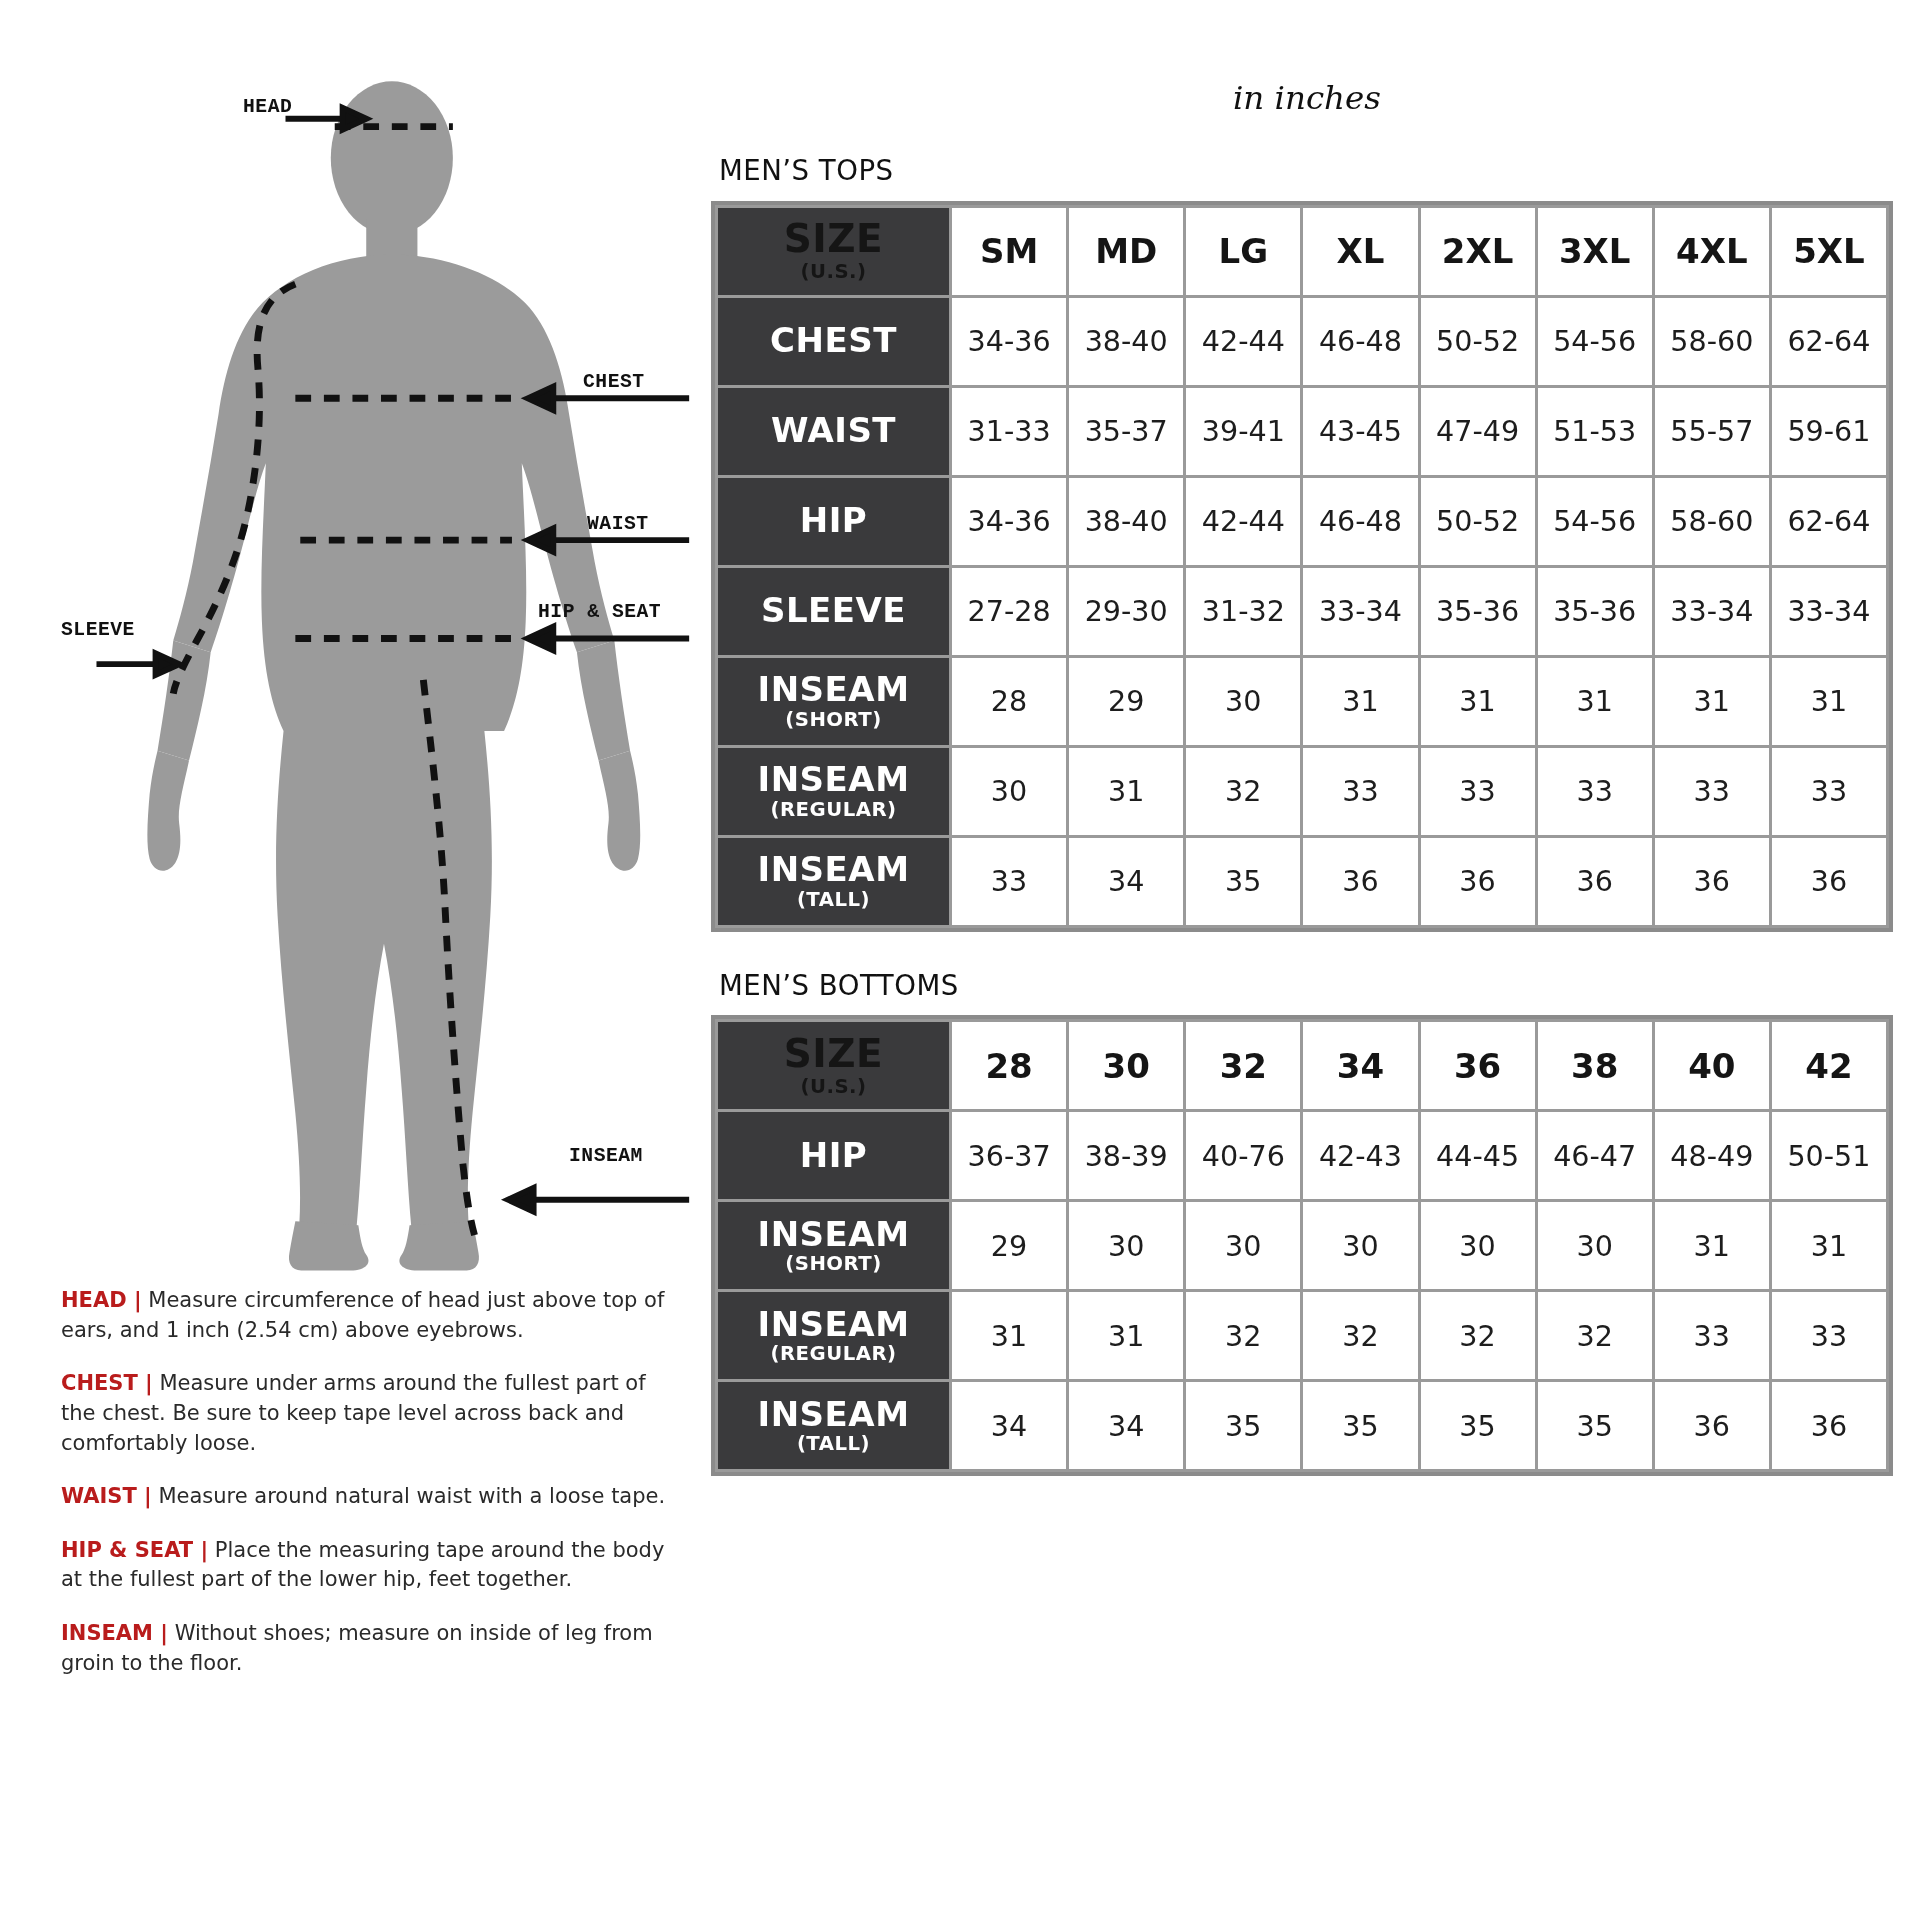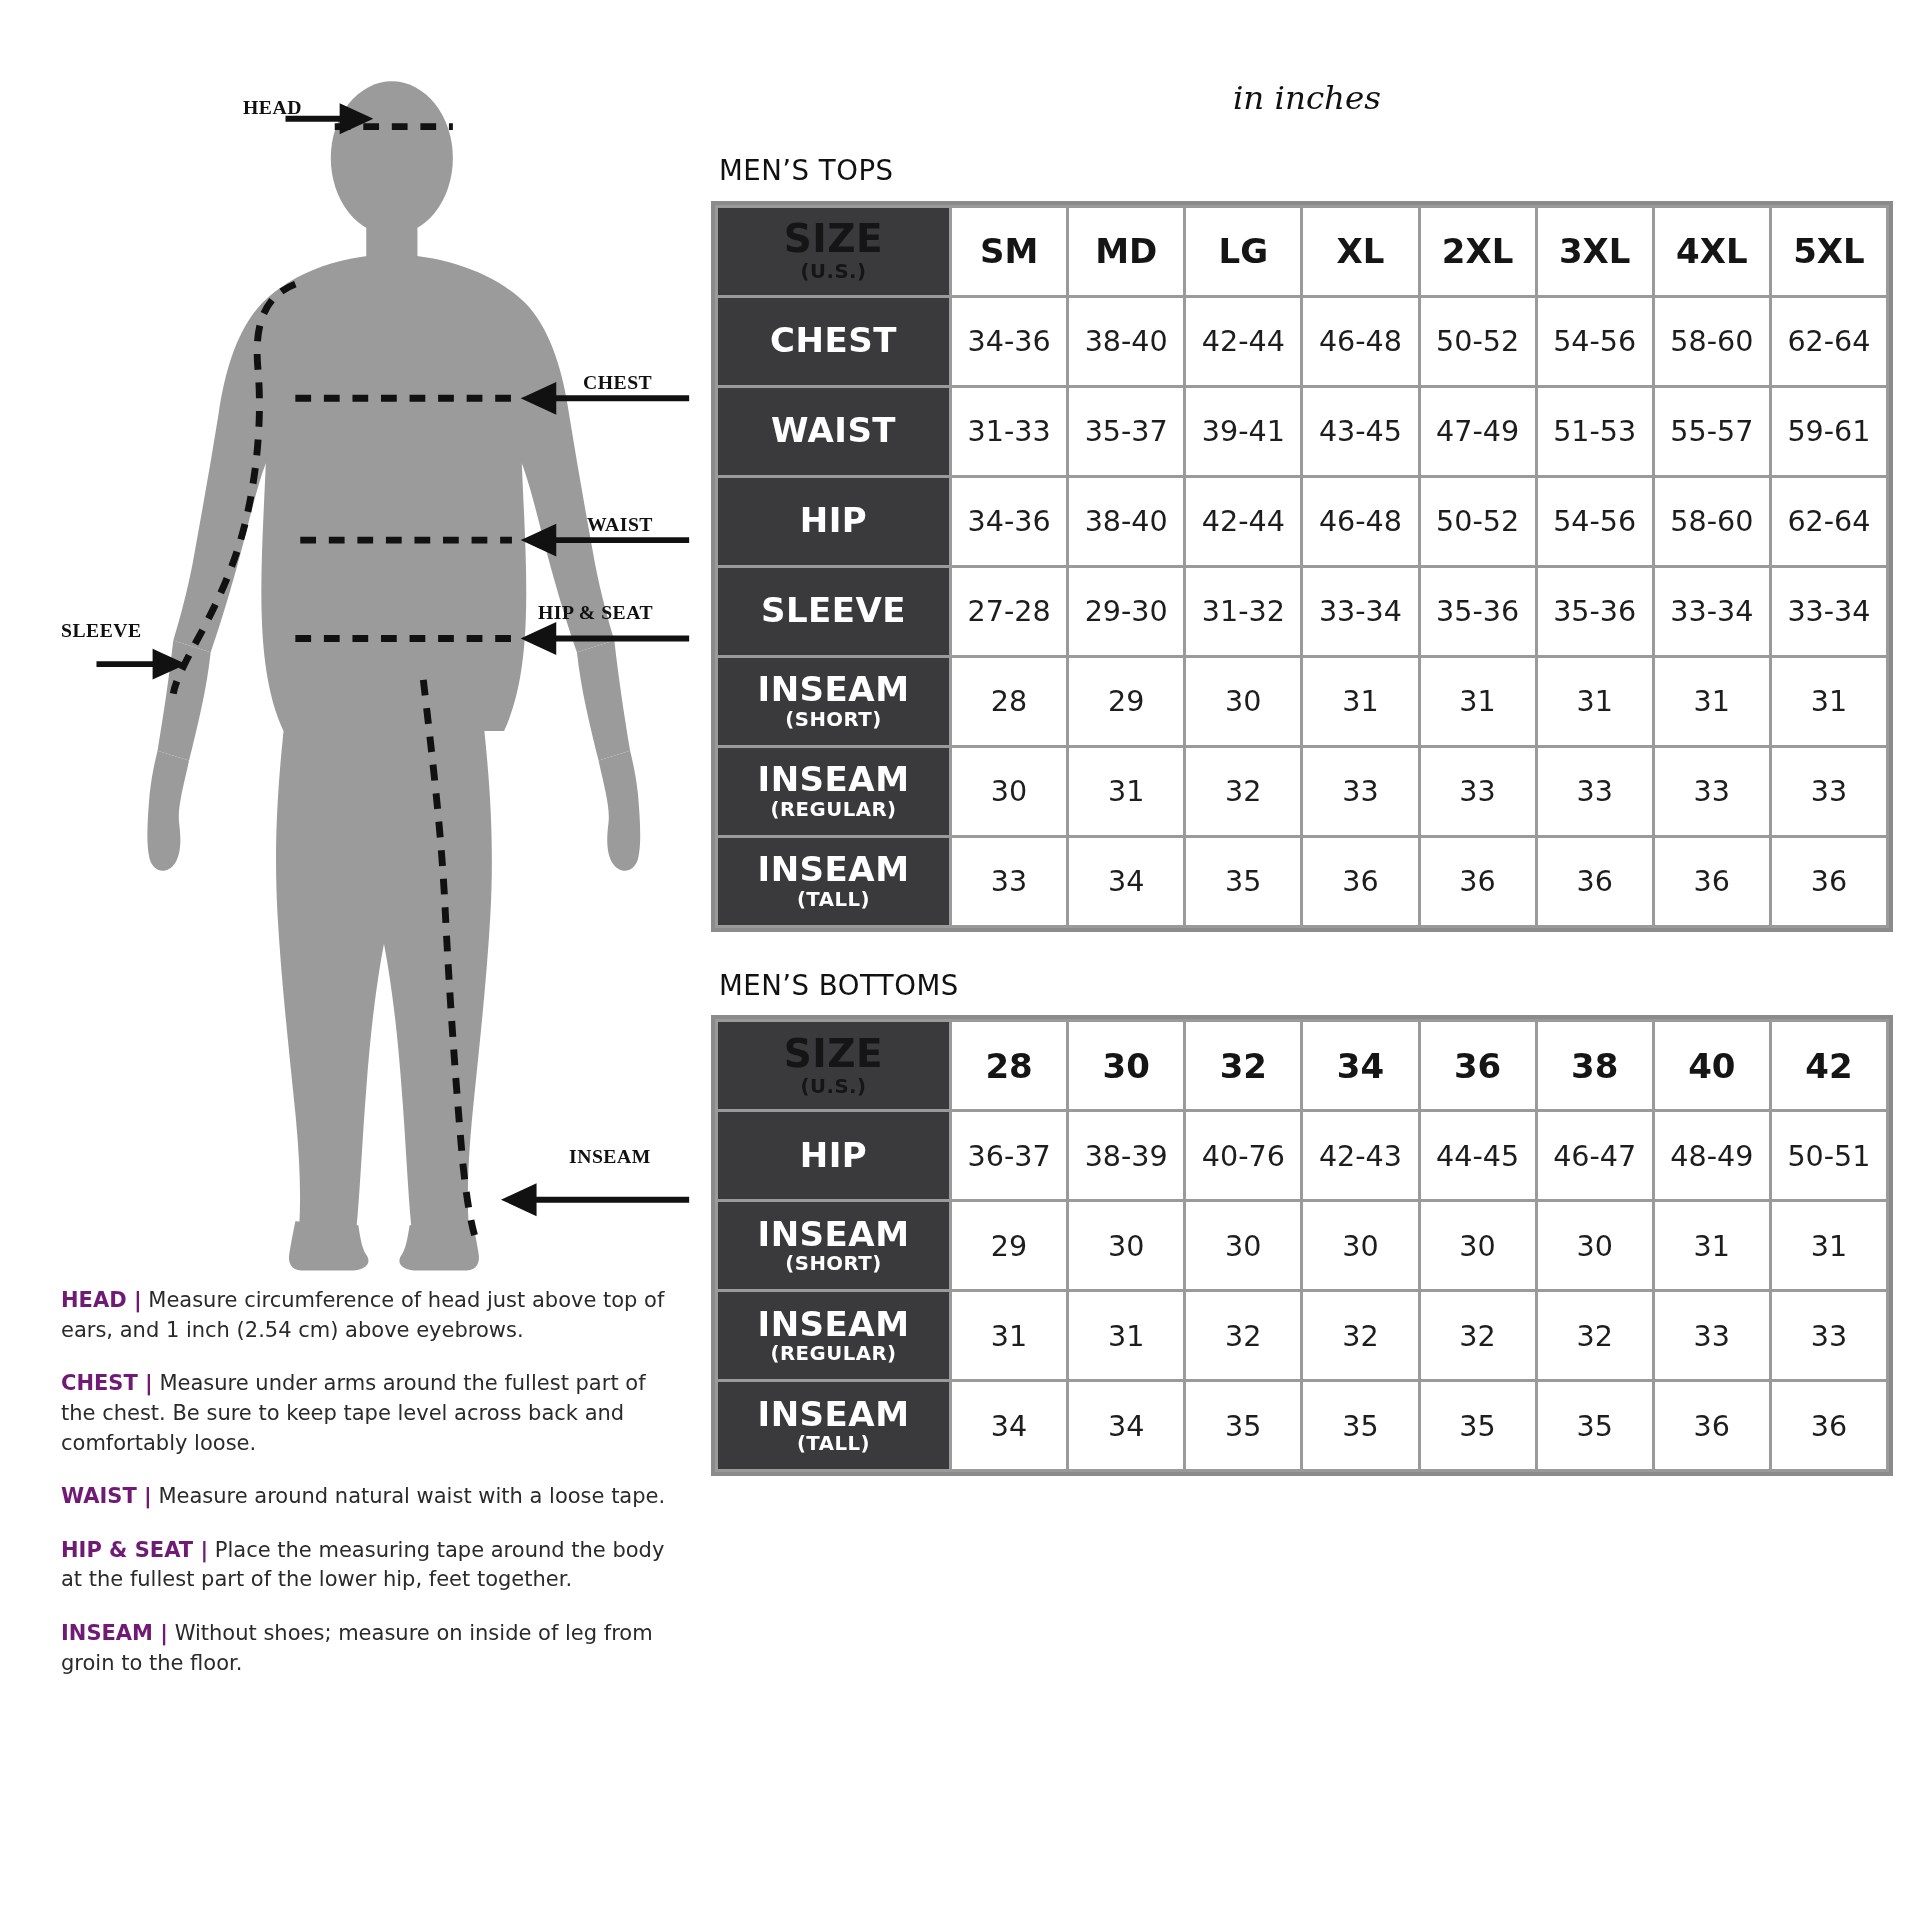--- a/index.html
+++ b/index.html
@@ -141,27 +141,27 @@
     font-family: "DejaVu Sans", sans-serif;
     font-size: 21px;
     line-height: 1.42;
     color: #2a2a2a;
   }
   .note {
     margin-bottom: 23.6px;
   }
   .note b {
     font-weight: bold;
-    color: #701a75;
+    color: #b91c1c;
   }
 
   
   .callout {
     position: absolute;
-    font-family: Liberation Serif, serif;
+    font-family: Liberation Mono, monospace;
     font-weight: bold;
     font-size: 19.7px;
     letter-spacing: 0.5px;
     color: #111111;
     white-space: nowrap;
   }
 </style>
 </head>
 <body>
 

